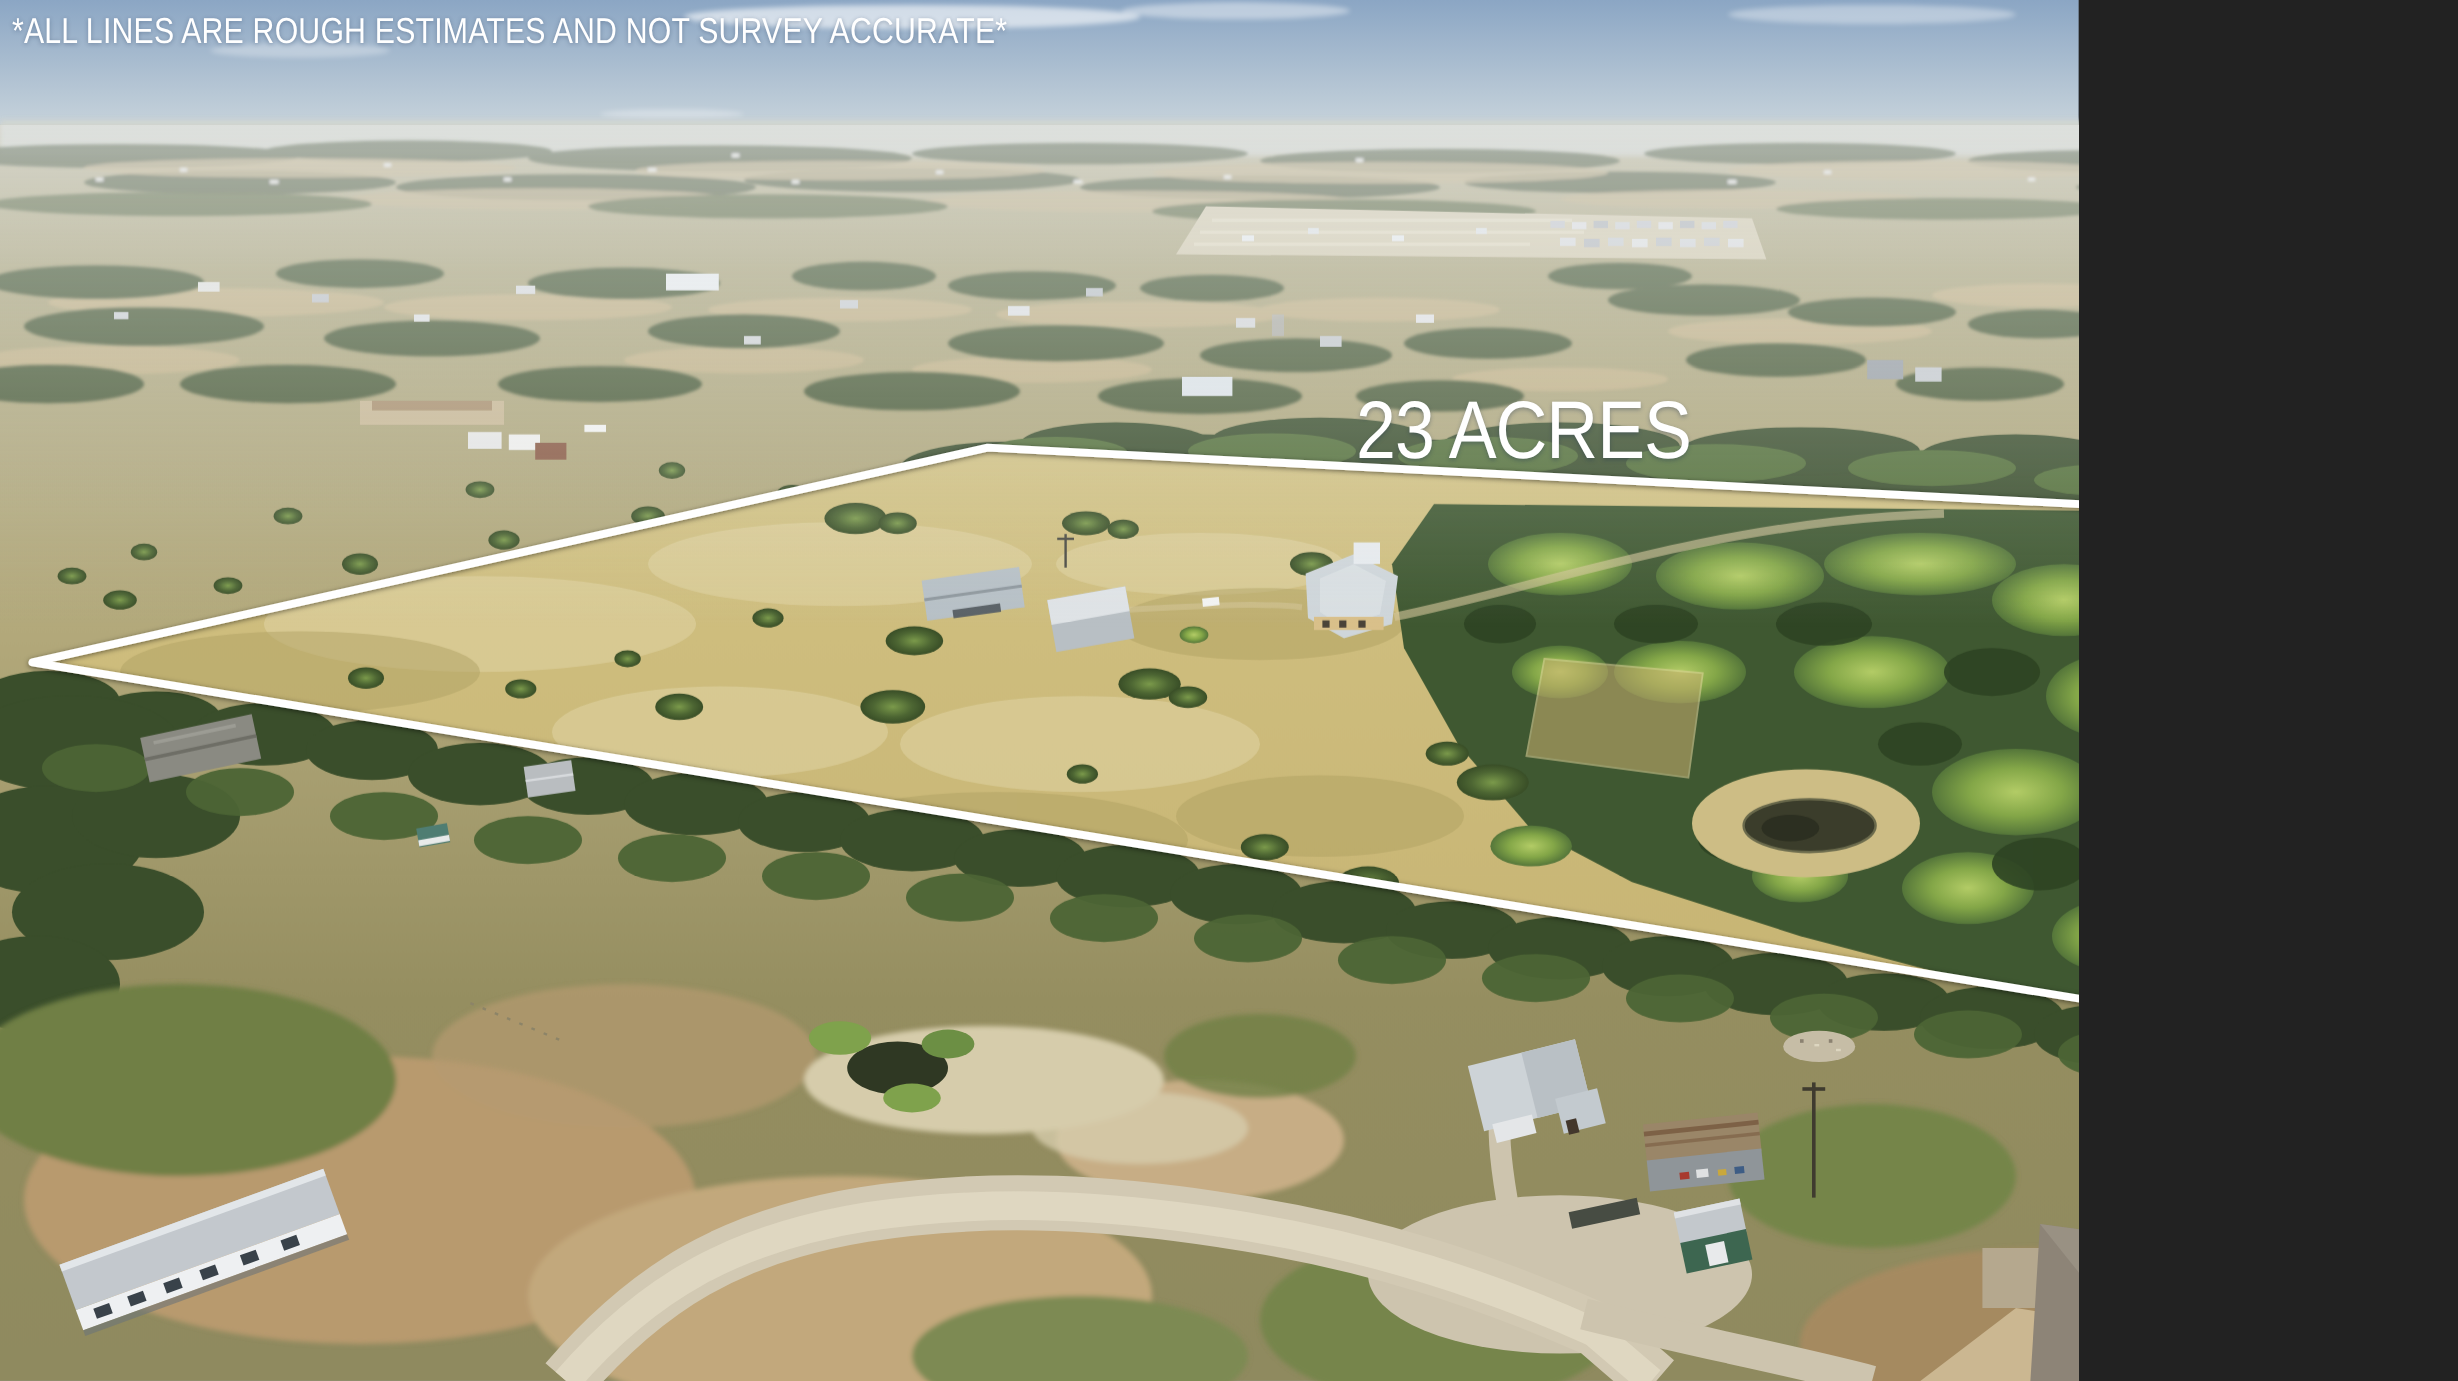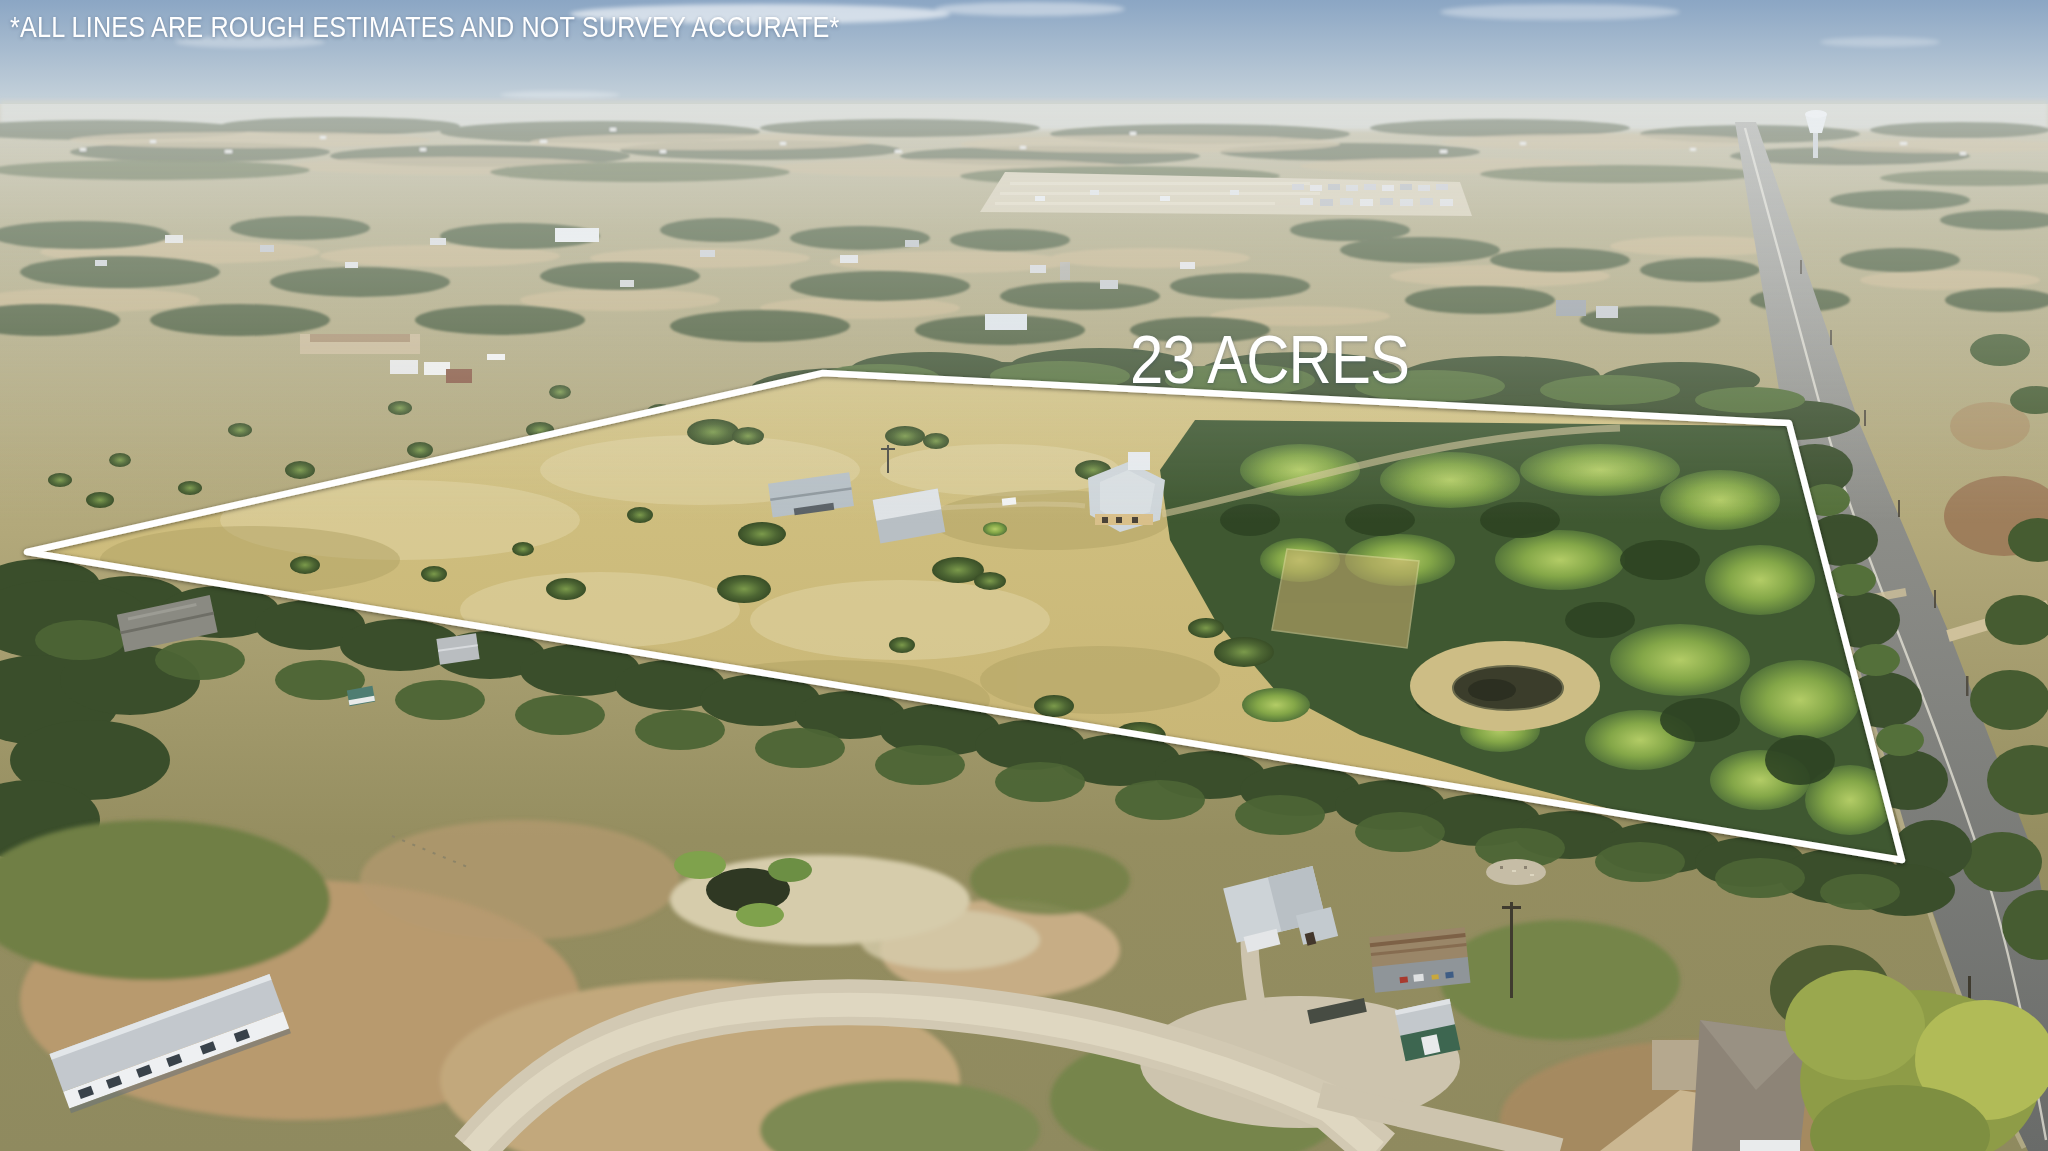--- a/index.html
+++ b/index.html
@@ -1,16 +1,16 @@
 <!DOCTYPE html>
 <html><head>
 <meta charset="utf-8">
 <style>
   html,body{margin:0;padding:0;background:#222;}
-  .stage{position:relative;width:2048px;height:1151px;overflow:hidden;
+  .stage{position:relative;width:1732px;height:1151px;overflow:hidden;
          background:#9db3cc;font-family:"Liberation Sans",sans-serif;}
   .stage svg{position:absolute;inset:0;display:block;}
   .overlay-text{position:absolute;color:#fff;white-space:nowrap;
                 text-shadow:0 1px 4px rgba(30,50,80,.35);}
   .disclaimer{left:10px;top:10px;font-size:30px;font-weight:normal;
               letter-spacing:.2px;transform:scaleX(.84);transform-origin:left top;}
   .acreage{left:1130px;top:320px;font-size:68px;letter-spacing:-1px;
            transform:scaleX(.88);transform-origin:left top;}
 </style>
 </head>

